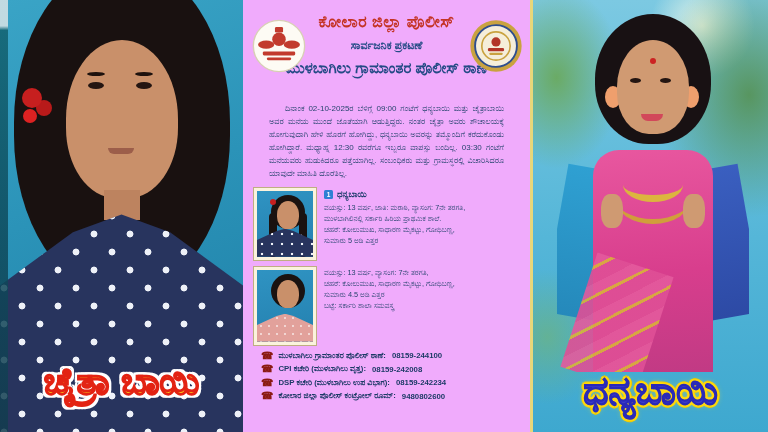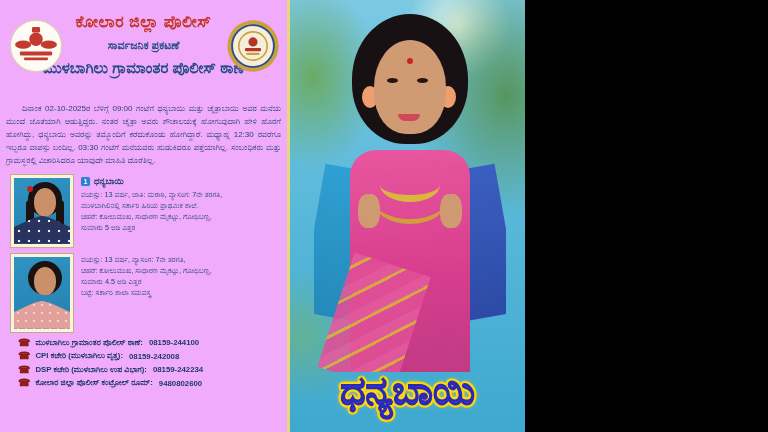--- a/index.html
+++ b/index.html
@@ -68,21 +68,21 @@
     -webkit-text-stroke:1px #2a2ab8;
     text-shadow:0 0 6px #ffe22a,-2px -2px 0 #ffd400,2px -2px 0 #ffd400,-2px 2px 0 #ffd400,2px 2px 0 #ffd400,0 3px 0 #e8c400,0 -3px 0 #e8c400,3px 0 0 #e8c400,-3px 0 0 #e8c400;}
   
   .panel-center{position:relative;width:287px;height:432px;background:#f0abfc;padding:0 0 4px 0;overflow:hidden;}
   .notice-header{position:relative;height:84px;}
   .emblem{position:absolute;top:6px;width:54px;height:54px;}
   .emblem.le{left:9px}.emblem.re{right:7px}
   .n-title{margin:13px 60px 0;text-align:center;font-size:16px;font-weight:800;color:#c43425;letter-spacing:.5px;}
   .n-sub{margin-top:8px;text-align:center;font-size:11px;font-weight:700;color:#234a85;}
   .n-station{margin-top:7px;text-align:center;font-size:15px;font-weight:700;color:#234a85;}
-  .intro{margin:6px 6px 0;font-size:8px;line-height:1.62;color:#27456f;text-align:justify;text-indent:16px;}
+  .intro{margin:6px 26px 0;font-size:8px;line-height:1.62;color:#27456f;text-align:justify;text-indent:16px;}
   .person-card{display:flex;gap:8px;margin:7px 11px 0;}
   .thumb{flex:0 0 62px;height:72px;border:3px solid #fbf3dd;box-shadow:0 0 0 1px #bfae82;position:relative;overflow:hidden;
     background:linear-gradient(170deg,#2f93c2,#2480af);}
   .thumb.t2{height:78px;}
   .th-hair{position:absolute;left:14px;top:4px;width:34px;height:34px;background:#1a1210;border-radius:50%;}
   .th-braid{position:absolute;top:22px;width:8px;height:44px;background:#1a1210;border-radius:4px;}
   .th-braid.l{left:12px}.th-braid.r{left:42px}
   .th-face{position:absolute;left:20px;top:10px;width:22px;height:28px;background:#c9906a;border-radius:50% 50% 44% 44%;}
   .th-flower{position:absolute;left:13px;top:8px;width:6px;height:6px;background:#c61f1f;border-radius:50%;}
   .th-dress{position:absolute;left:0;bottom:0;width:100%;height:28px;
@@ -102,20 +102,34 @@
   .contacts{list-style:none;margin:4px 0 0;padding:0 0 0 7px;}
   .contacts li{display:flex;align-items:center;gap:5px;margin:3.5px 0;font-size:7.8px;font-weight:700;color:#1c3a66;}
   .tel-icon{color:#8b1a12;font-size:10px;line-height:1;}
   .c-phone{margin-left:1px;}
 </style>
 </head>
 <body>
 
 <div class="screen">
 
+  <section class="panel-left">
+    <div class="pl-hair"></div>
+    <div class="pl-face"></div>
+    <div class="pl-brow l"></div>
+    <div class="pl-brow r"></div>
+    <div class="pl-eye l"></div>
+    <div class="pl-eye r"></div>
+    <div class="pl-mouth"></div>
+    <div class="pl-flower"></div>
+    <div class="pl-neck"></div>
+    <div class="pl-dress"></div>
+    <div class="pl-edge"></div>
+    <div class="caption caption-left">ಚೈತ್ರಾ ಬಾಯಿ</div>
+  </section>
 
   <section class="panel-center">
     <header class="notice-header">
       <div class="emblem le">
         <svg viewBox="0 0 40 40" width="54" height="54">
           <circle cx="20" cy="20" r="19" fill="#fdfbf4" stroke="#d8cfb5" stroke-width="1"></circle>
           <g fill="#c23b2e">
             <rect x="17" y="6" width="6" height="4" rx="1"></rect>
             <circle cx="20" cy="15" r="5"></circle>
             <ellipse cx="10.5" cy="19" rx="6" ry="3"></ellipse>

